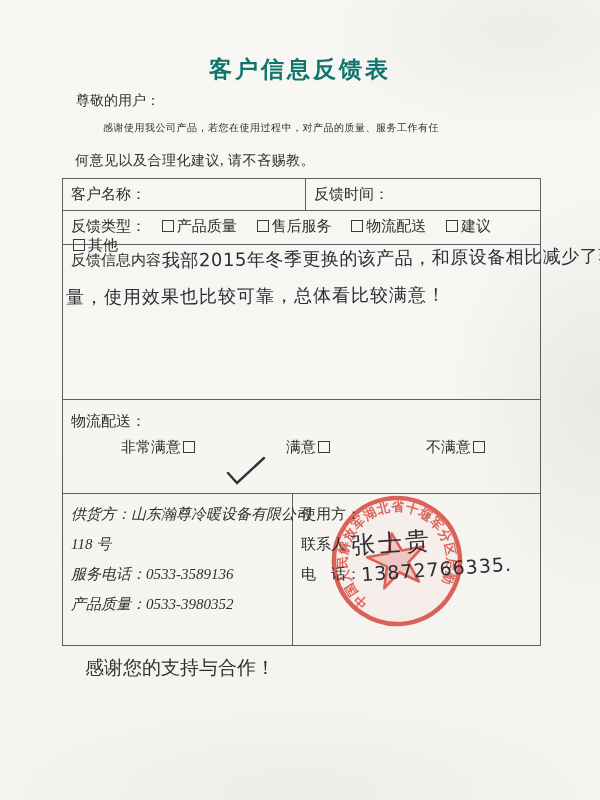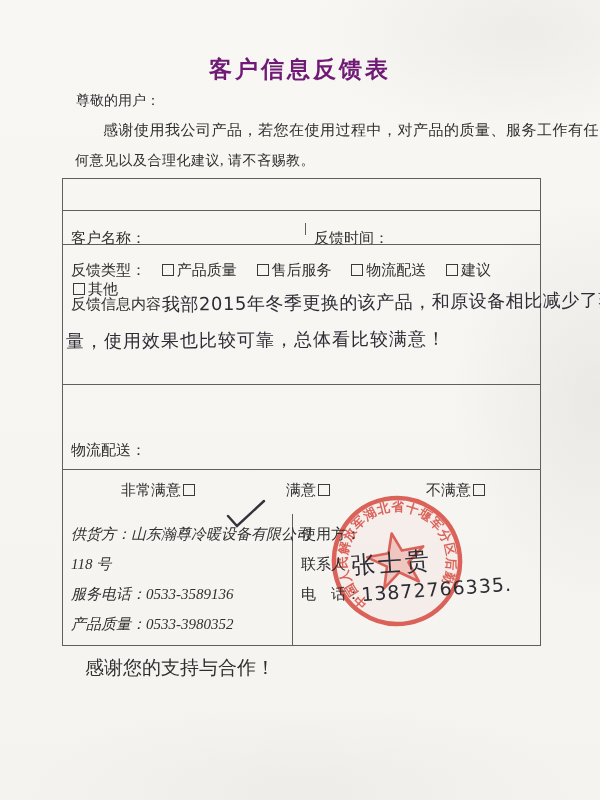--- a/index.html
+++ b/index.html
@@ -15,37 +15,37 @@
     background:
       radial-gradient(ellipse 300px 150px at 520px 30px, rgba(205,205,200,0.25), transparent 70%),
       radial-gradient(ellipse 200px 300px at 595px 400px, rgba(200,200,195,0.28), transparent 70%),
       radial-gradient(ellipse 400px 120px at 300px 790px, rgba(210,210,205,0.2), transparent 70%),
       linear-gradient(180deg,#f8f7f4 0%,#f6f5f2 60%,#f4f3f0 100%);
   }
   .title{
     position:absolute;left:0;top:54px;width:600px;
     text-align:center;font-size:23px;font-weight:bold;
     font-family:"Liberation Sans","DejaVu Sans",sans-serif;
-    letter-spacing:3px;color:#701a75;
+    letter-spacing:3px;color:#0f766e;
   }
   .greeting{position:absolute;left:76px;top:92px;font-size:14px;}
-  .intro1{position:absolute;left:103px;top:121px;font-size:15px;letter-spacing:0.5px;}
+  .intro1{position:absolute;left:103px;top:121px;font-size:10px;letter-spacing:0.5px;}
   .intro2{position:absolute;left:75px;top:152px;font-size:14px;letter-spacing:0.5px;}
   .closing{position:absolute;left:85px;top:655px;font-size:19px;text-align:center;}
 
   .ftable{
     position:absolute;left:62px;top:178px;width:479px;height:468px;
     border:1.5px solid #5f5f5f;
     display:flex;flex-direction:column;
     box-sizing:border-box;
     font-size:15px;
   }
   .frow{display:flex;box-sizing:border-box;border-bottom:1.5px solid #5f5f5f;position:relative;}
   .frow:last-child{border-bottom:none;}
-  .fcell{box-sizing:border-box;position:relative;padding:6px 8px;margin-top:44px;}
+  .fcell{box-sizing:border-box;position:relative;padding:6px 8px;}
   .cell-r{border-right:1.5px solid #5f5f5f;}
   .row1{height:32px;}
   .row2{height:34px;}
   .row3{height:155px;}
   .row4{height:94px;}
   .row5{flex:1;}
   .w-left1{width:243px;}
   .w-left5{width:230px;}
   .grow{flex:1;}
 
@@ -57,21 +57,21 @@
   .type-item{margin-right:14px;white-space:nowrap;text-align:center;}
 
   .hw{
     font-family:"DejaVu Sans","Liberation Sans",sans-serif;
     color:#2c2c34;font-weight:500;
   }
   .hw-line1{position:absolute;left:99px;top:1px;font-size:18px;letter-spacing:0.5px;transform:rotate(-0.6deg);white-space:nowrap;}
   .hw-line2{position:absolute;left:3px;top:39px;font-size:18px;letter-spacing:1px;transform:rotate(-0.4deg);white-space:nowrap;}
 
   .sat-label{position:absolute;left:8px;top:12px;}
-  .sat-opt{position:absolute;top:52px;white-space:nowrap;}
+  .sat-opt{position:absolute;top:38px;white-space:nowrap;}
   .sat-1{left:58px;} .sat-2{left:223px;} .sat-3{left:363px;}
   .checkmark{position:absolute;left:103px;top:17px;pointer-events:none;}
 
   .sup-line{line-height:30px;white-space:nowrap;}
   .use-line{line-height:30px;white-space:nowrap;position:relative;z-index:2;}
   .hw-name{position:absolute;left:58px;top:33px;font-size:24px;transform:rotate(-4deg);letter-spacing:3px;z-index:3;}
   .hw-phone{position:absolute;left:68px;top:64px;font-size:19px;transform:rotate(-4deg);letter-spacing:1px;z-index:3;}
 
   .stamp{
     position:absolute;left:322px;top:486px;width:150px;height:150px;

